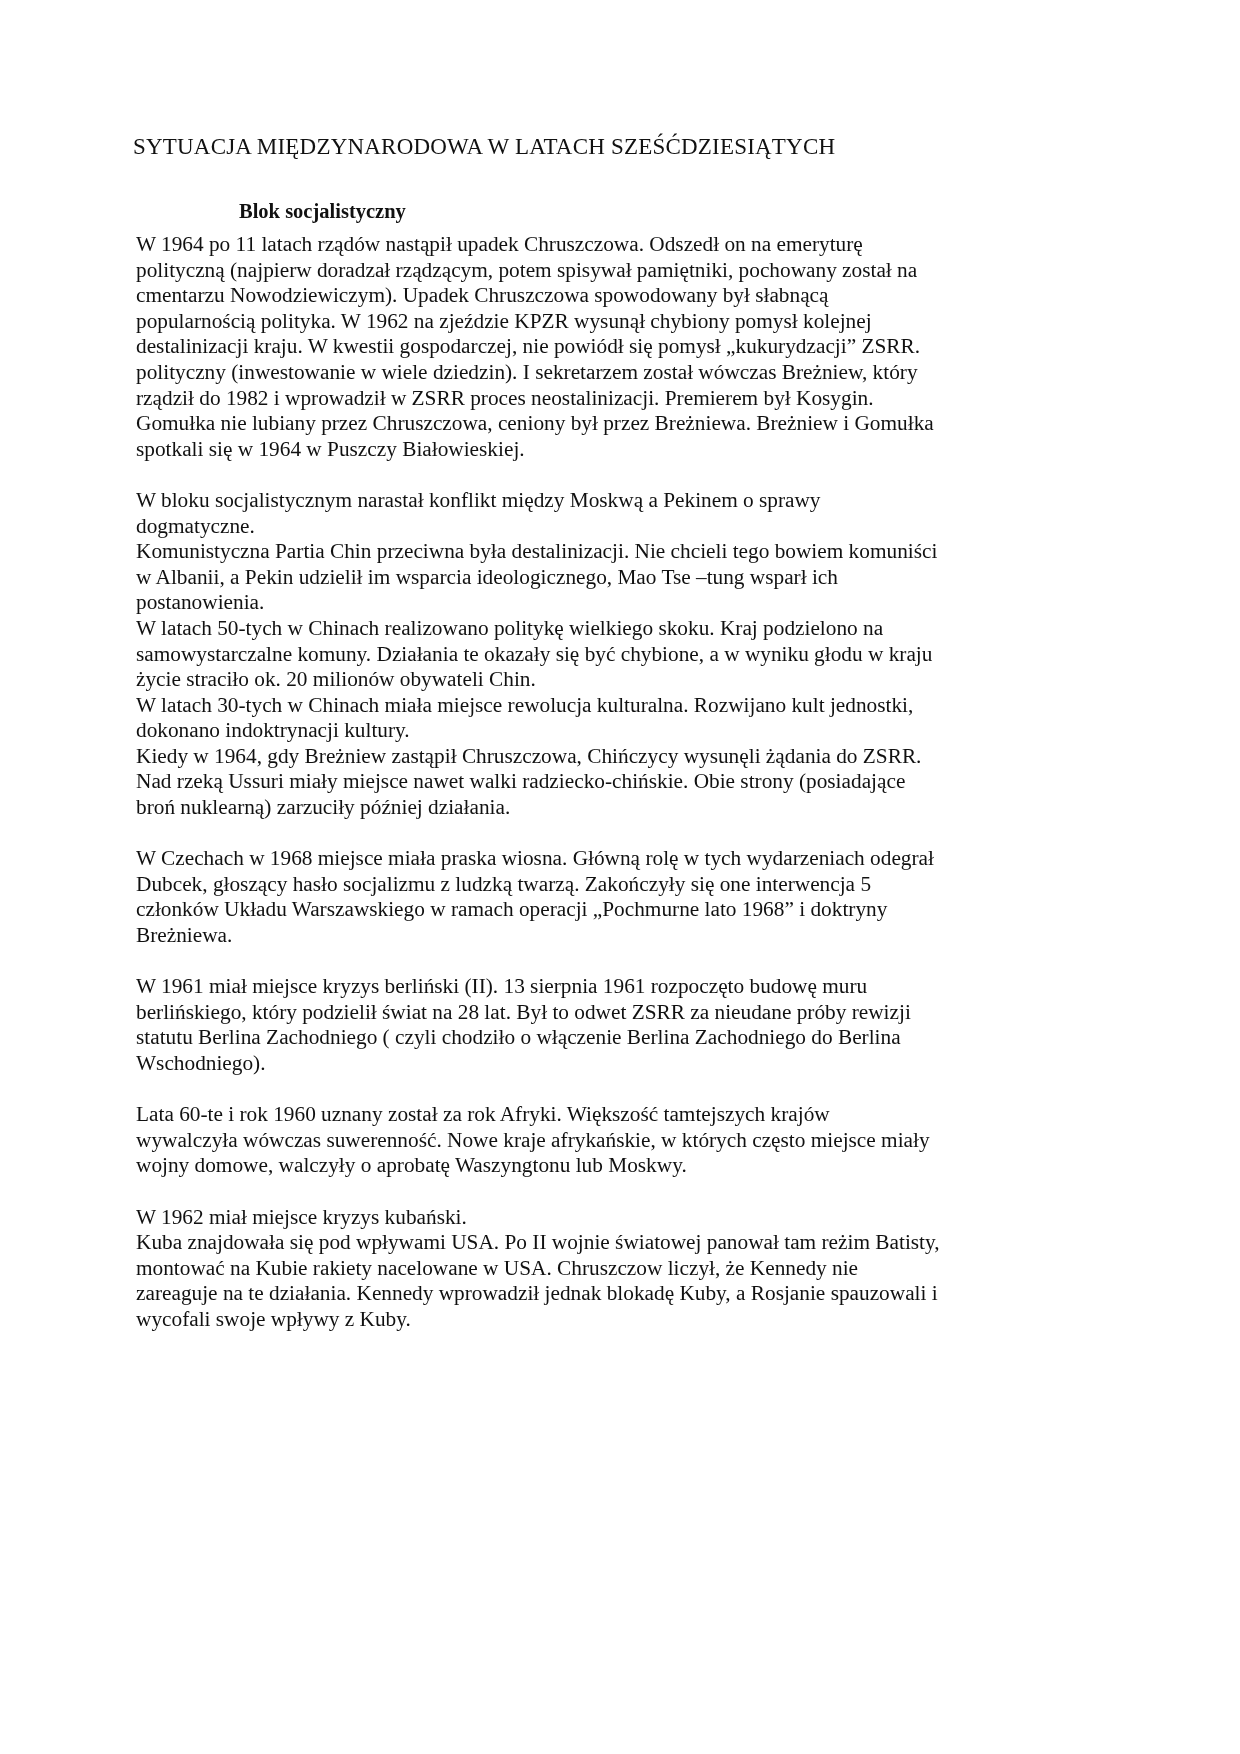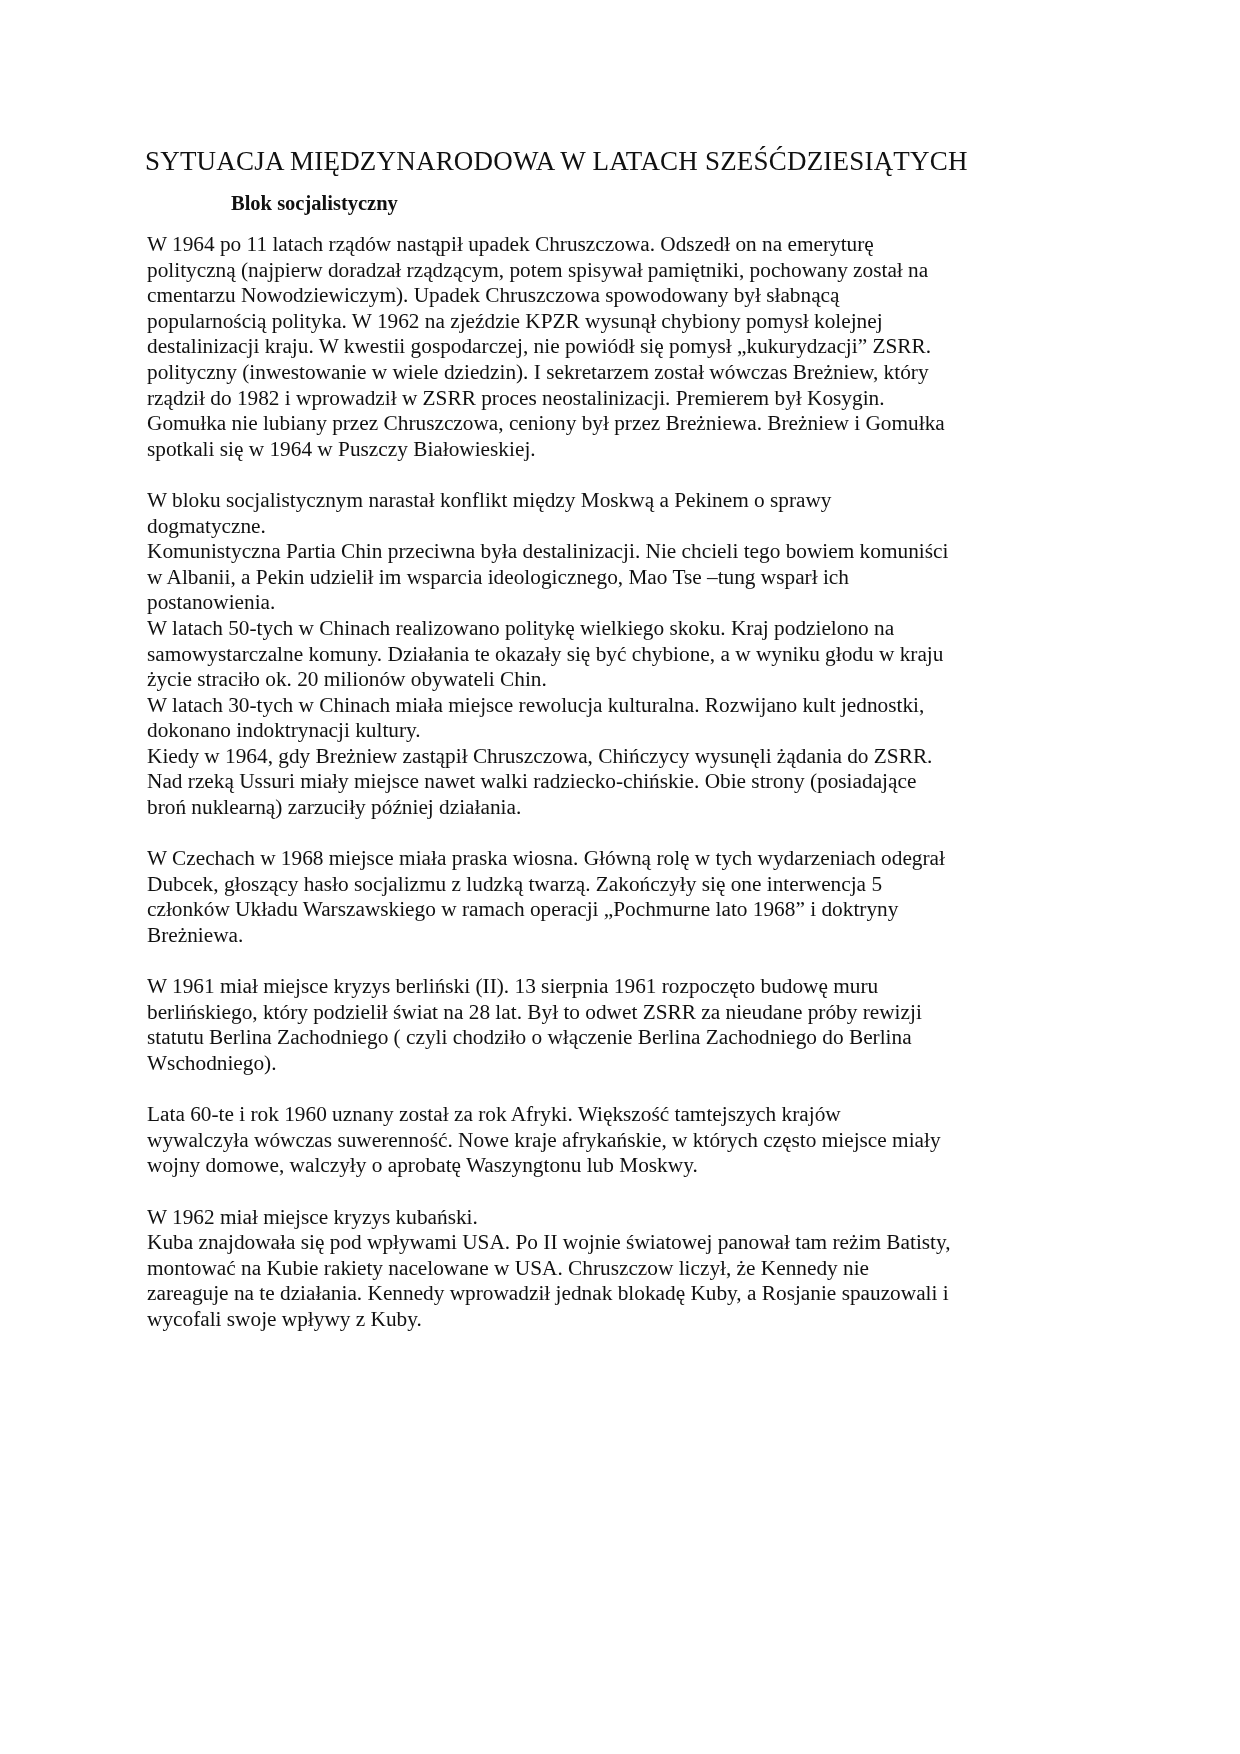--- a/index.html
+++ b/index.html
@@ -19,38 +19,38 @@
       position: absolute;
       left: 0; top: 0;
       width: 1240px;
       height: 1754px;
       background: #ffffff;
     }
     .doc-title {
       position: absolute;
       left: 133px;
       top: 134px;
-      font-size: 27px;
+      font-size: 23px;
       letter-spacing: 0.2px;
       white-space: nowrap;
-      margin: 12px;
+      margin: 0;
       font-weight: normal;
     }
     .doc-subtitle {
       position: absolute;
       left: 223px;
       top: 184px;
       font-size: 20.5px;
       font-weight: bold;
       white-space: nowrap;
-      margin: 8px;
+      margin: 16px;
     }
     .body {
       position: absolute;
-      left: 147px;
+      left: 136px;
       top: 232px;
       width: 960px;
     }
     .para {
       margin: 0 0 25.6px 0;
     }
     .line {
       display: block;
       font-size: 21.3px;
       line-height: 25.6px;

